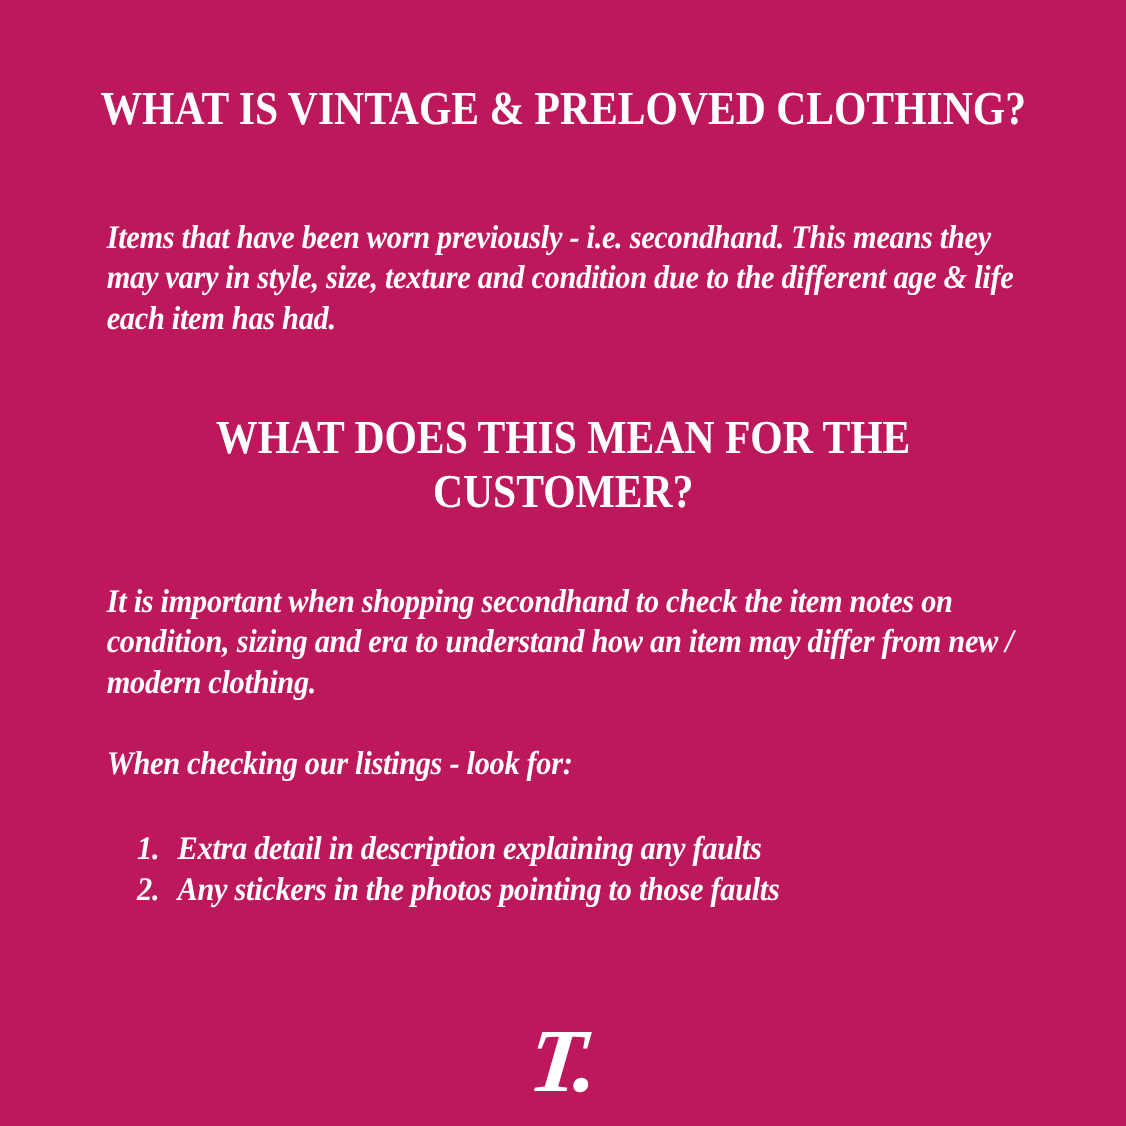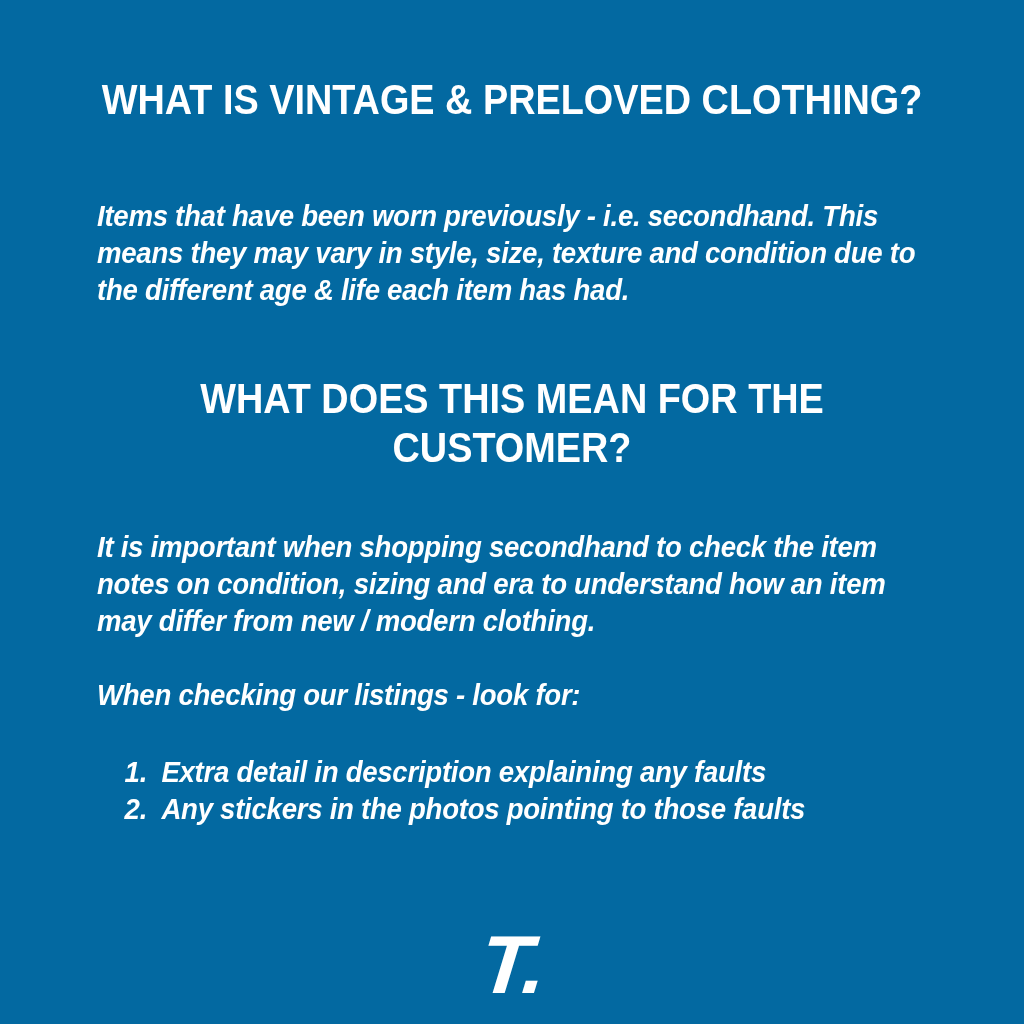--- a/index.html
+++ b/index.html
@@ -11,22 +11,23 @@
     overflow: hidden;
   }
   body {
     font-family: "Liberation Sans", sans-serif;
     color: #ffffff;
     position: relative;
   }
   .canvas {
     width: 1024px;
     height: 1024px;
-    background: #0369a1;
+    background: #be185d;
     position: relative;
+    font-family: Liberation Serif, serif;
   }
 
   
   .title {
     margin: 0 auto;
     padding-top: 76px;
     text-align: center;
     font-size: 43px;
     font-weight: bold;
     line-height: 1.1;

